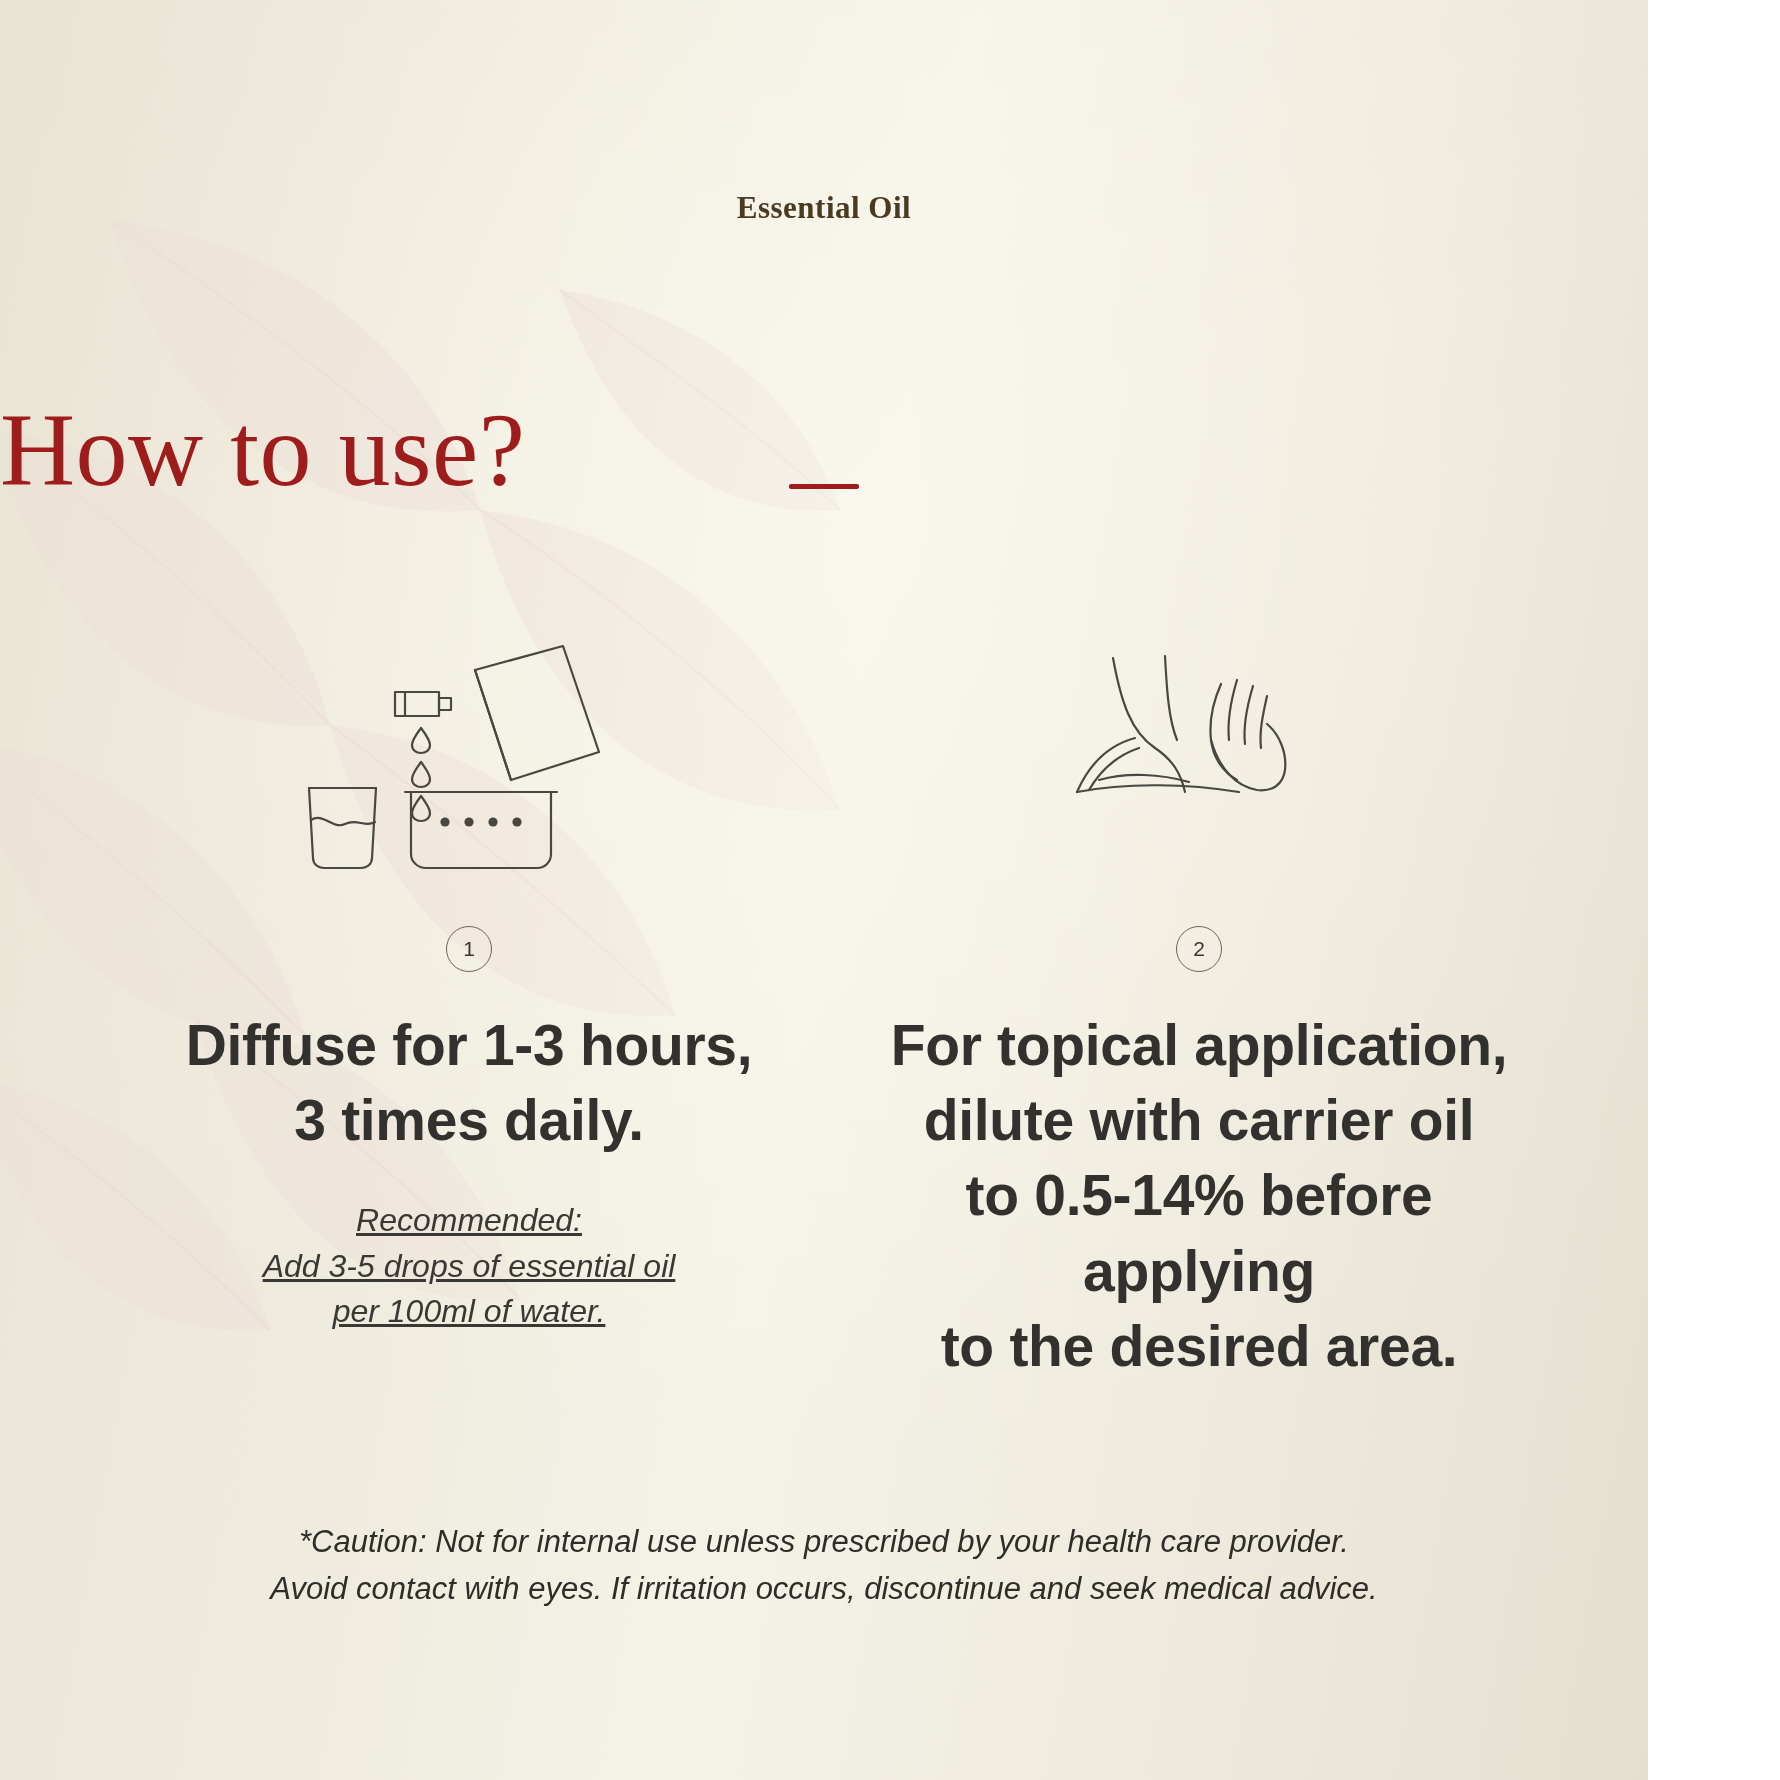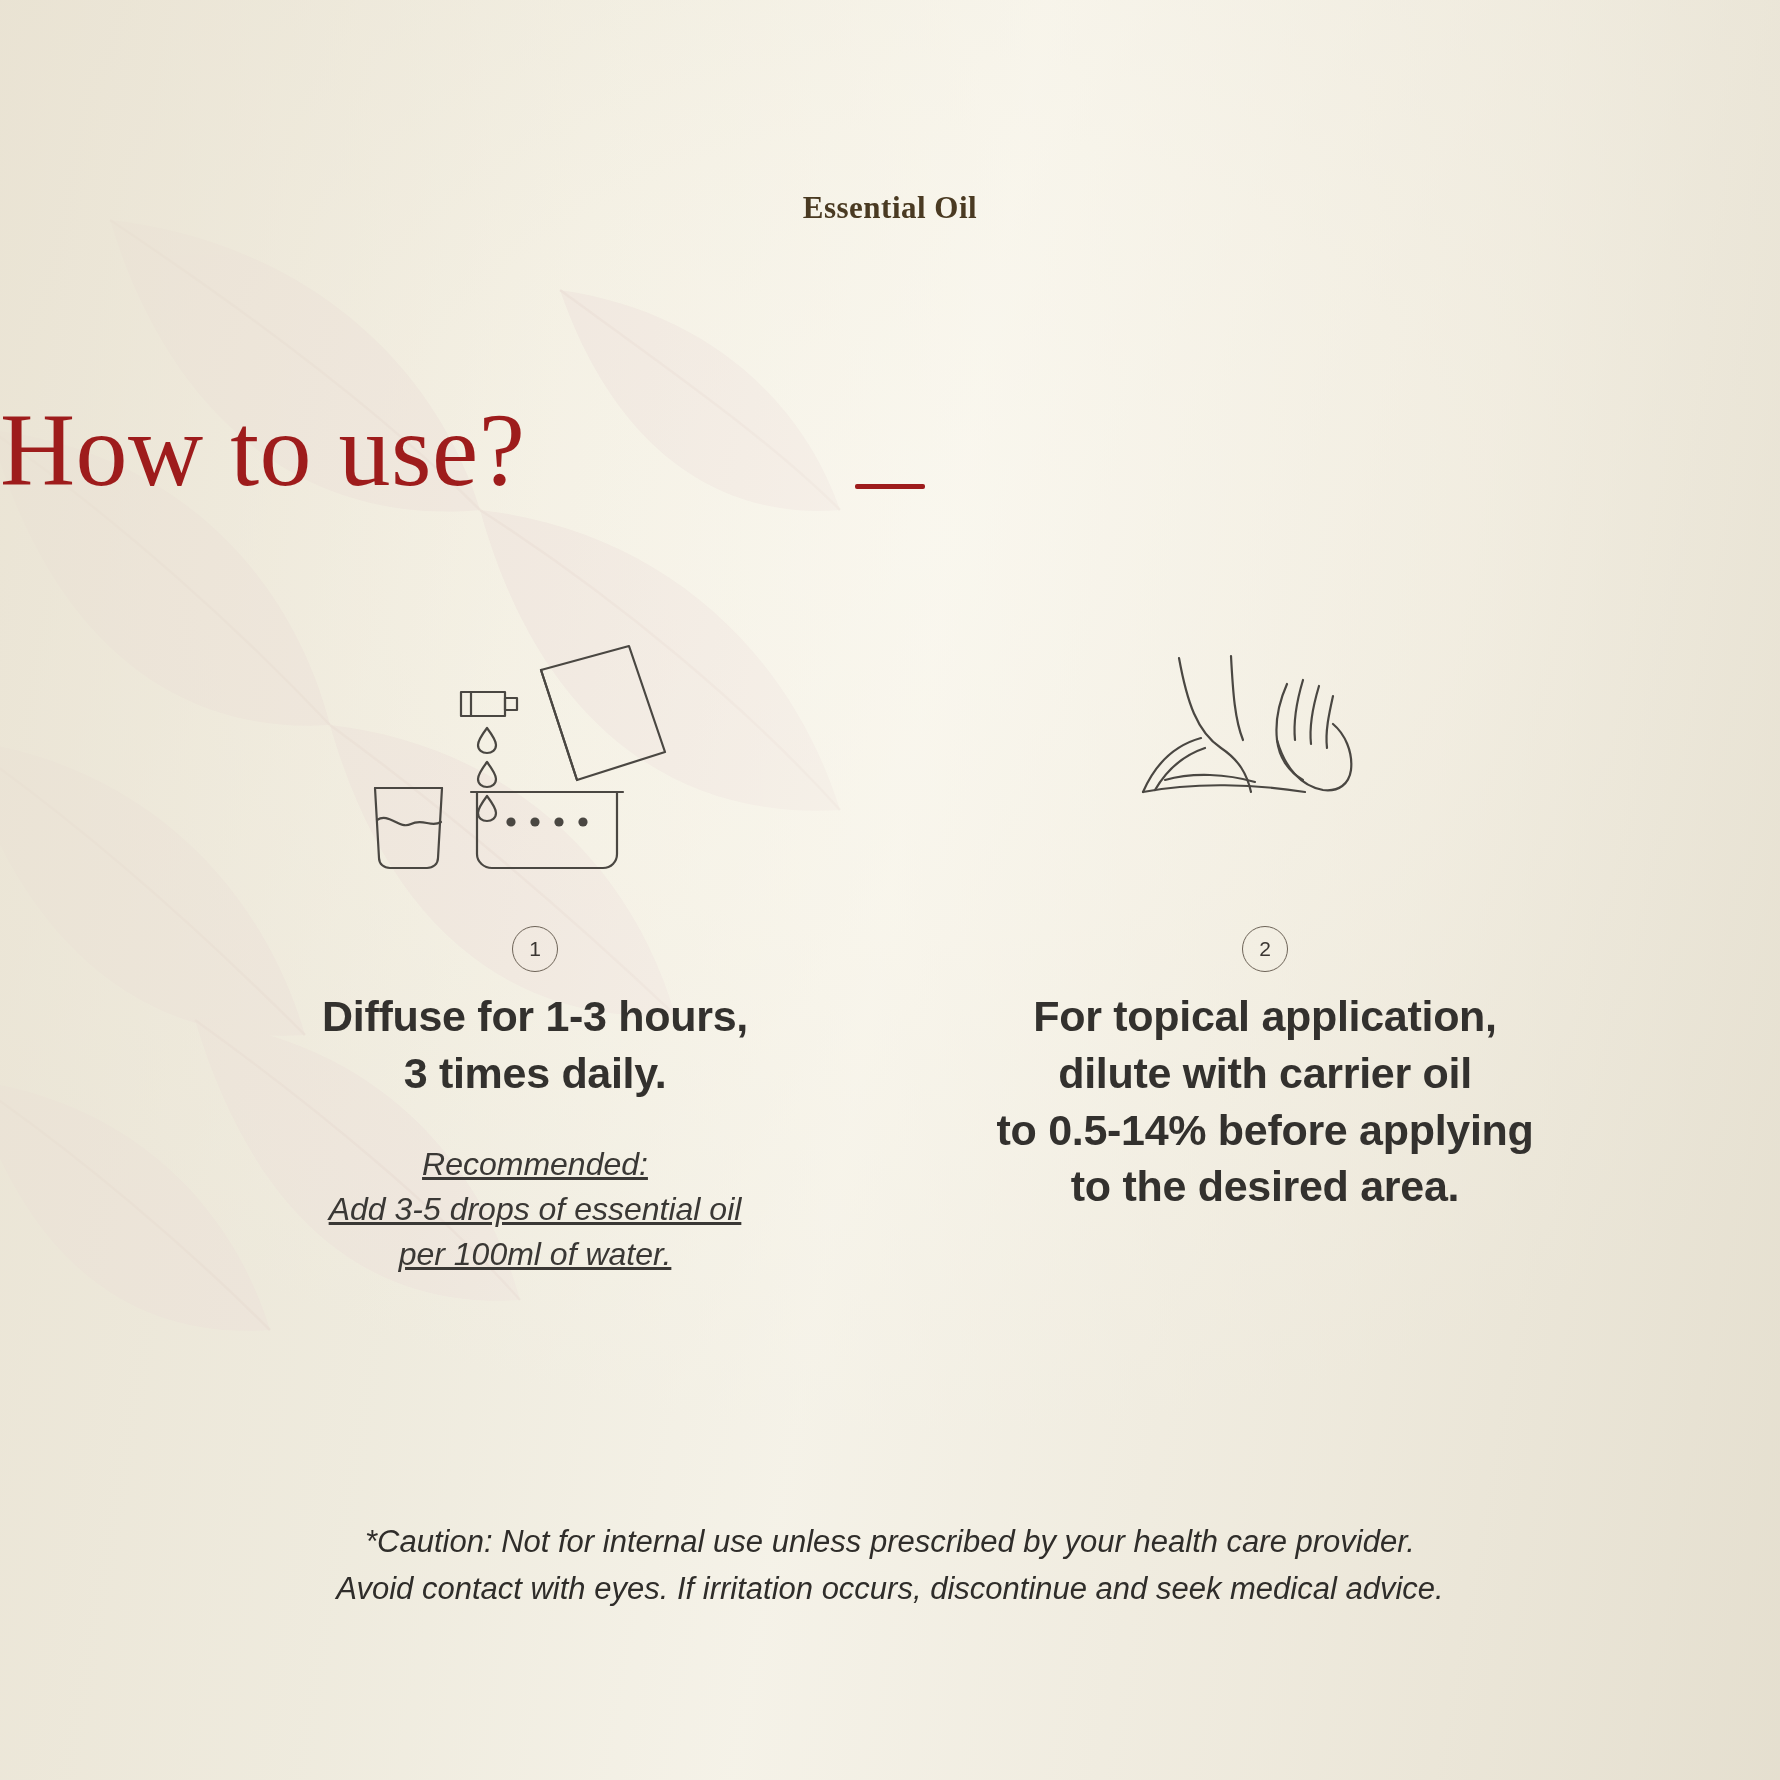--- a/index.html
+++ b/index.html
@@ -7,21 +7,21 @@
     padding: 0;
   }
   body {
     width: 1780px;
     height: 1780px;
     overflow: hidden;
     font-family: "Liberation Sans", sans-serif;
   }
   .poster {
     position: relative;
-    width: 1780px;
+    width: 1648px;
     height: 1780px;
     background:
       radial-gradient(ellipse 1200px 900px at 52% 30%, #f6f3e8 0%, #f3efe2 45%, #ece8da 100%);
     overflow: hidden;
   }
   
   .sheen {
     position: absolute;
     inset: 0;
     background: linear-gradient(100deg, rgba(233,226,210,0.85) 0%, rgba(247,244,234,0.25) 30%, rgba(252,250,243,0.55) 50%, rgba(240,235,223,0.5) 75%, rgba(228,222,206,0.9) 100%);
@@ -106,23 +106,23 @@
     border: 1.6px solid #6d6357;
     border-radius: 50%;
     display: flex;
     align-items: center;
     justify-content: center;
     font-size: 21px;
     color: #3a3632;
     font-family: "Liberation Sans", sans-serif;
   }
   .headline {
-    margin-top: 16px;
-    text-align: center;
-    font-size: 43px;
+    margin-top: 36px;
+    text-align: center;
+    font-size: 57px;
     font-weight: bold;
     line-height: 1.32;
     color: #33312e;
     letter-spacing: -0.3px;
   }
   .sub {
     margin-top: 40px;
     text-align: center;
     font-size: 32px;
     font-style: italic;

